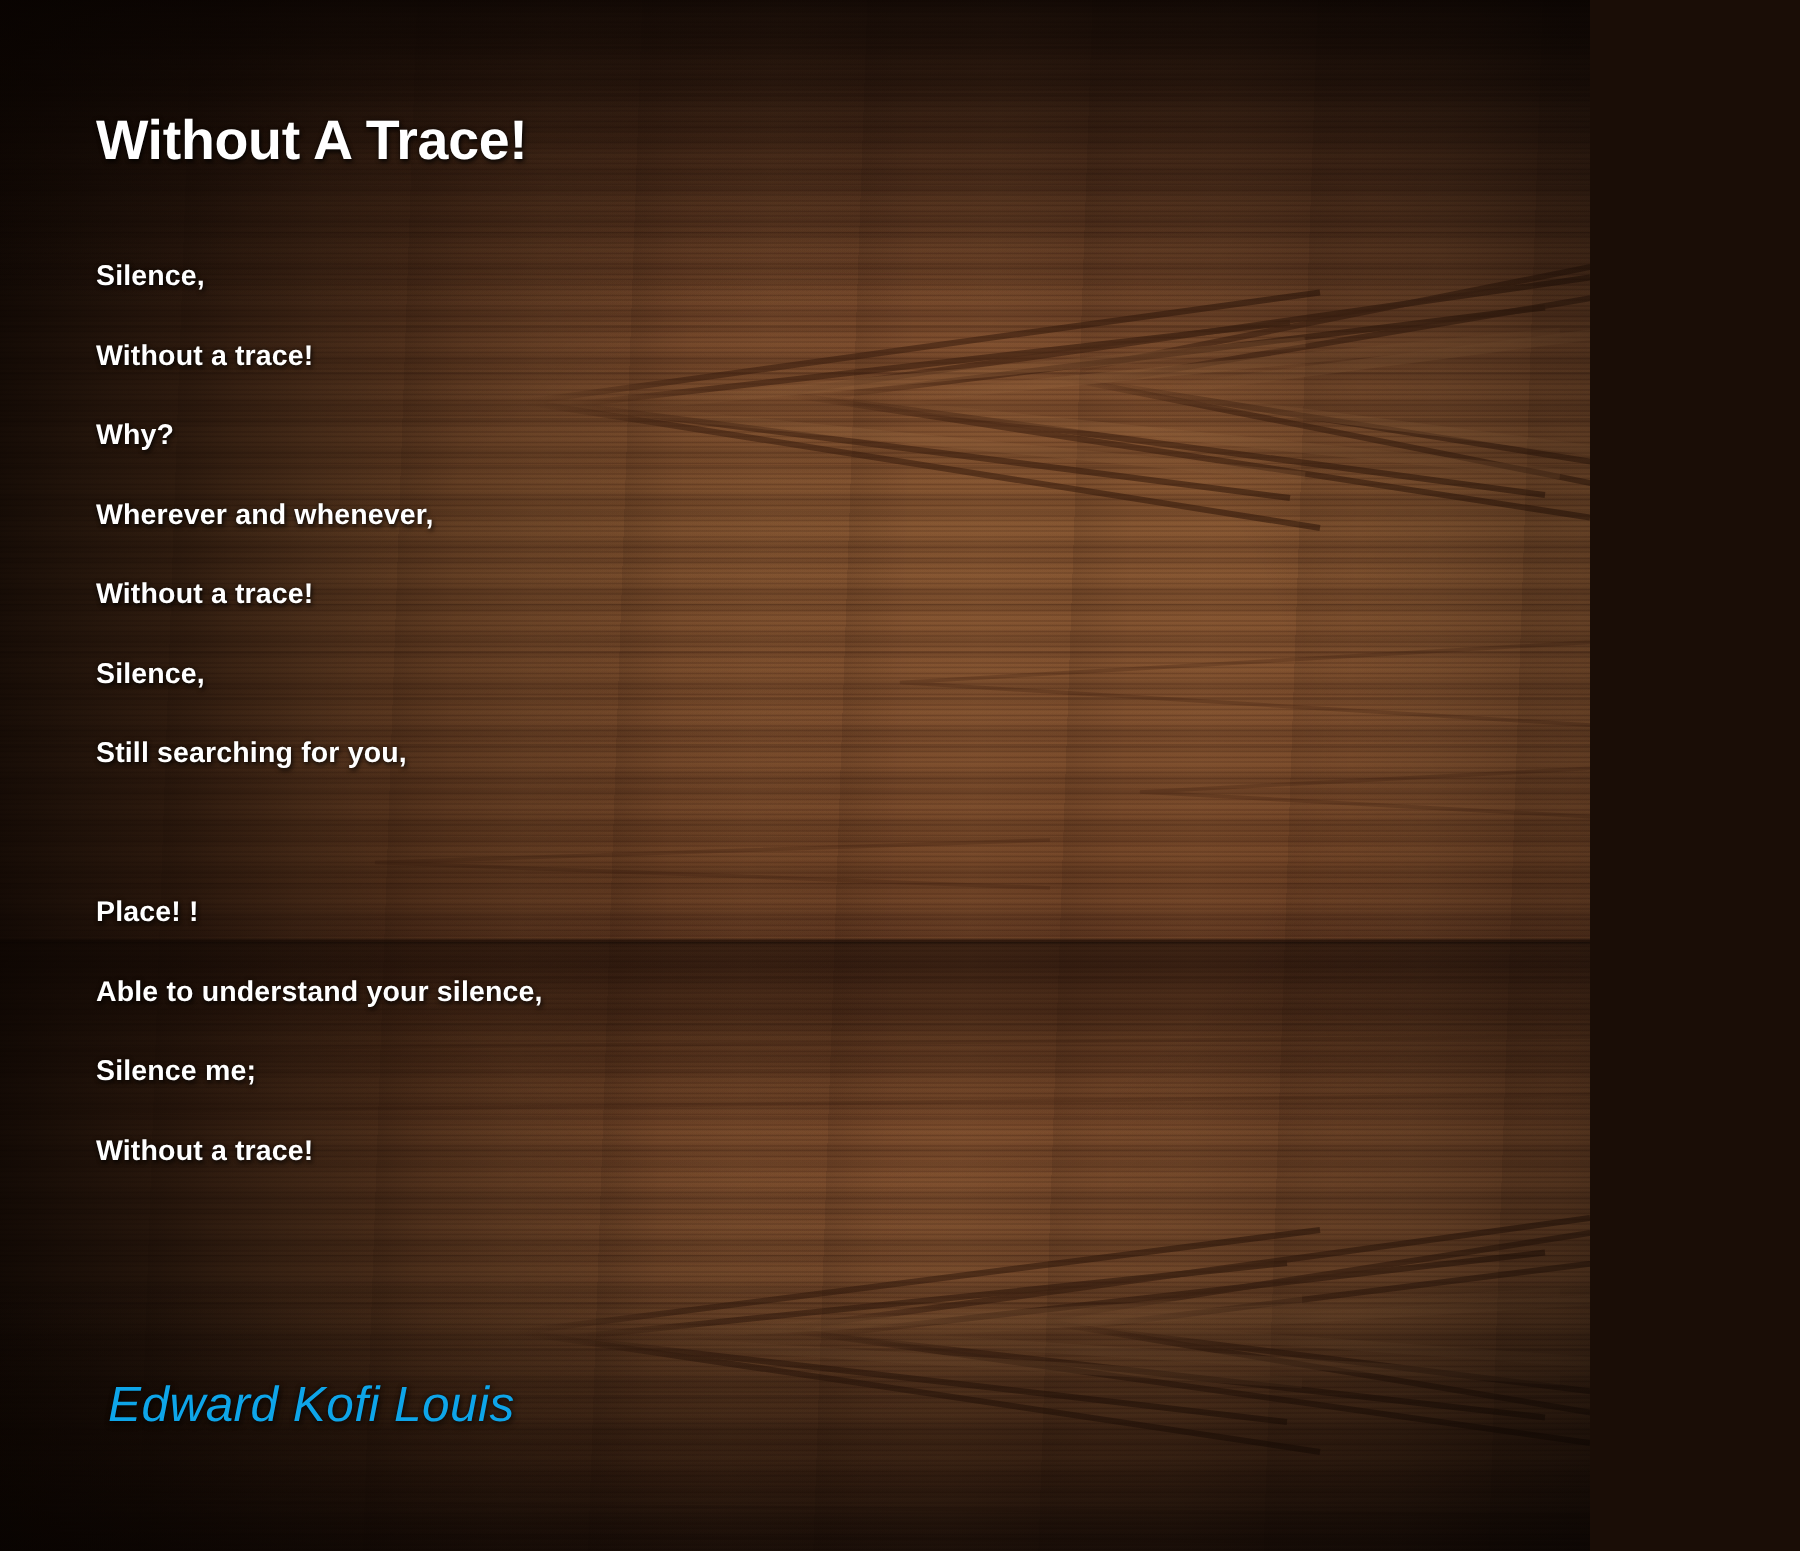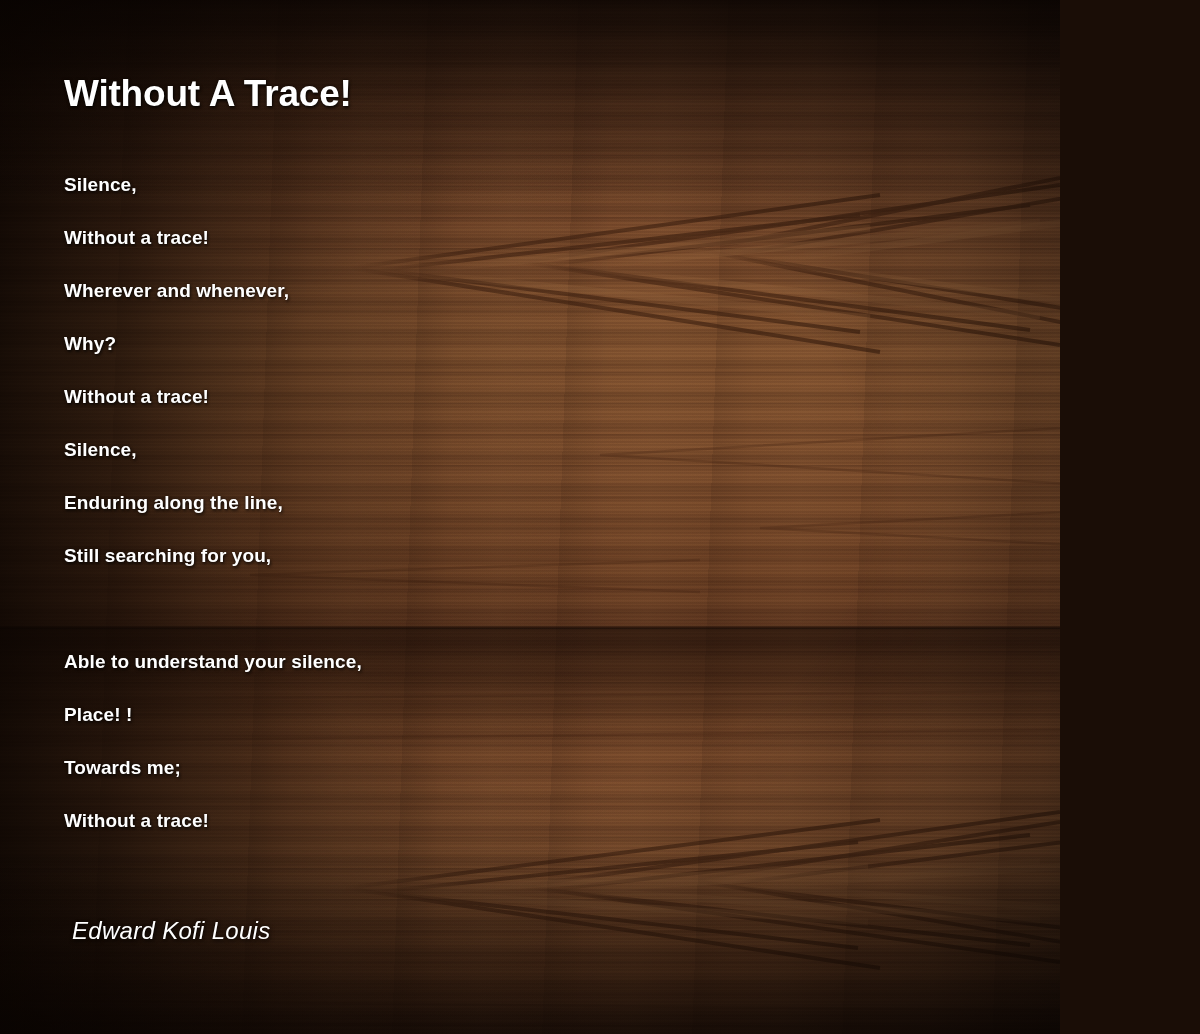--- a/index.html
+++ b/index.html
@@ -195,24 +195,24 @@
   }
   .poem-line.blank {
     color: transparent;
     text-shadow: none;
   }
 
   .poem-author {
     position: absolute;
     left: 72px;
     top: 917px;
-    font-size: 24px;
+    font-size: 33px;
     font-style: italic;
     font-weight: normal;
-    color: #ffffff;
+    color: #0ea5e9;
     letter-spacing: 0.3px;
     white-space: nowrap;
     text-shadow:
       0 0 3px rgba(0,0,0,0.5),
       1px 2px 4px rgba(0,0,0,0.62);
   }
 </style>
 </head>
 <body>
 
@@ -287,31 +287,30 @@
   <div class="vignette-top"></div>
 
   <div class="content">
 
     <h1 class="poem-title">Without A Trace!</h1>
 
     <div class="poem-body">
 
       <div class="poem-line">Silence,</div>
       <div class="poem-line">Without a trace!</div>
+      <div class="poem-line">Why?</div>
       <div class="poem-line">Wherever and whenever,</div>
-      <div class="poem-line">Why?</div>
       <div class="poem-line">Without a trace!</div>
       <div class="poem-line">Silence,</div>
-      <div class="poem-line">Enduring along the line,</div>
       <div class="poem-line">Still searching for you,</div>
 
       <div class="poem-line blank">&nbsp;</div>
 
+      <div class="poem-line">Place! !</div>
       <div class="poem-line">Able to understand your silence,</div>
-      <div class="poem-line">Place! !</div>
-      <div class="poem-line">Towards me;</div>
+      <div class="poem-line">Silence me;</div>
       <div class="poem-line">Without a trace!</div>
     </div>
 
     <div class="poem-author">Edward Kofi Louis</div>
   </div>
 
 </div>
 
 </body></html>

